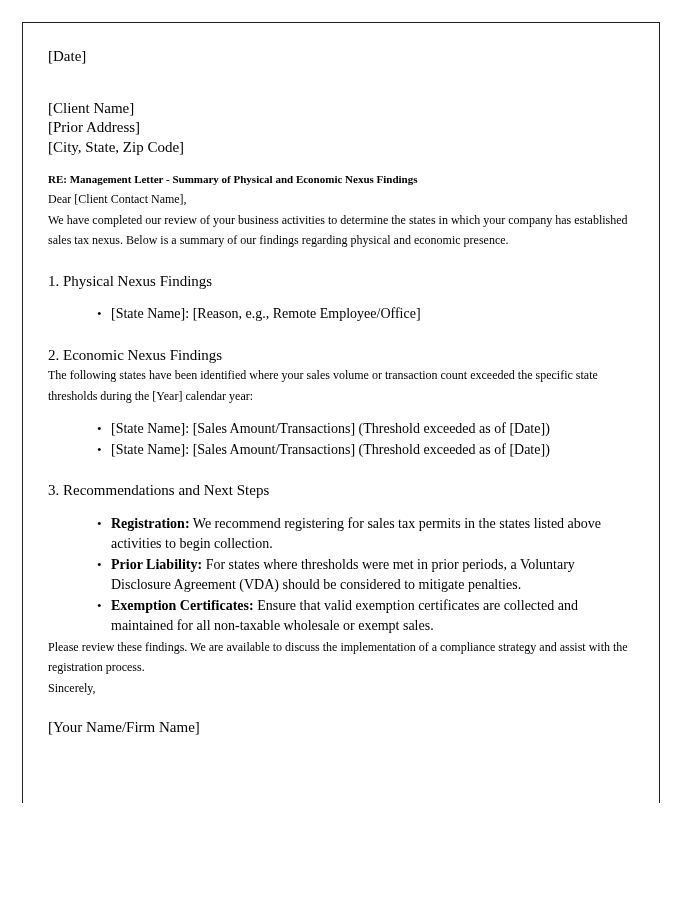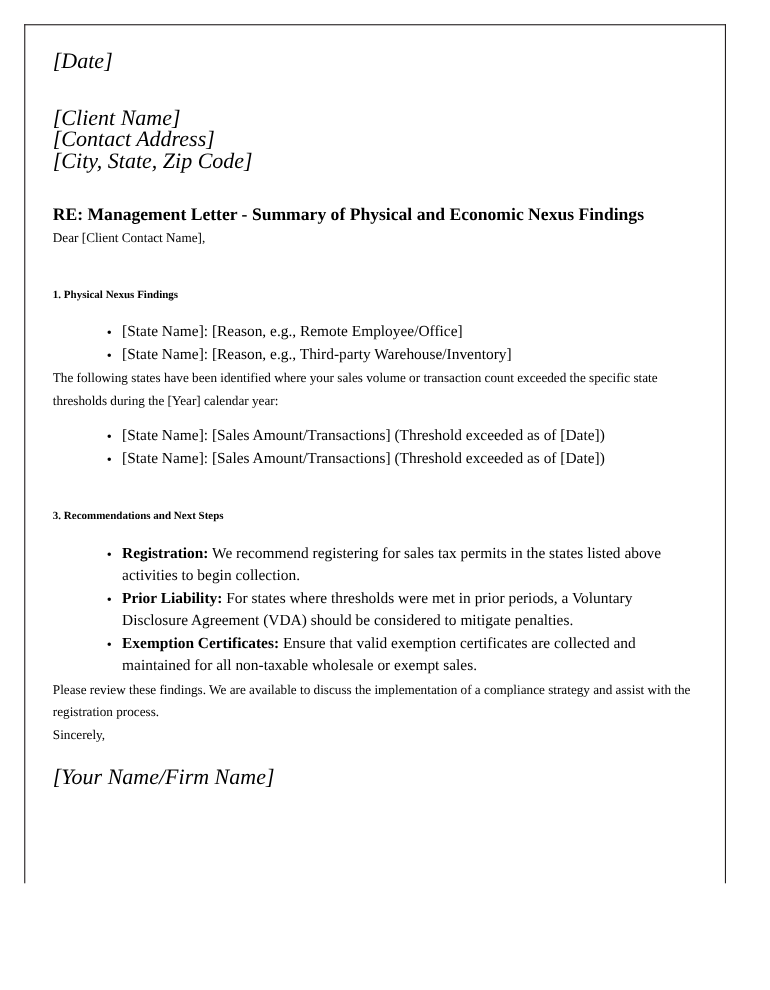--- a/index.html
+++ b/index.html
@@ -29,50 +29,49 @@
     border-bottom: none;
     overflow: hidden;
   }
   .page-inner {
     position: absolute;
     left: 25px;
     top: 24px;
     width: 580px;
   }
   .ln {
-    font-size: 20px;
+    font-size: 15px;
     line-height: 19.5px;
     white-space: pre;
-    font-style: italic;
   }
   p.para {
     margin: 0;
     font-size: 12px;
     line-height: 20.5px;
     text-align: left;
   }
   .addr-block {
     margin-top: 32px;
   }
   .re-line {
-    margin-top: 29px;
+    margin-top: 12px;
     font-weight: bold;
-    font-size: 16px;
+    font-size: 11px;
     line-height: 20px;
   }
   .salutation {
     margin-top: 20px;
   }
   .gap-para {
     margin-top: 20px;
   }
   .sec-head {
-    margin-top: 32px;
-    font-weight: bold;
-    font-size: 10px;
+    margin-top: 20px;
+    font-weight: normal;
+    font-size: 15px;
     line-height: 20.5px;
   }
   ul.bul {
     margin: 13px 0 0 0;
     padding: 0 0 0 49px;
     list-style: none;
   }
   ul.bul li {
     position: relative;
     font-size: 14px;
@@ -103,35 +102,36 @@
 </head>
 <body>
 
 <div class="page-frame">
   <div class="page-inner">
 
     <div class="ln">[Date]</div>
 
     <div class="addr-block">
       <div class="ln">[Client Name]</div>
-      <div class="ln">[Contact Address]</div>
+      <div class="ln">[Prior Address]</div>
       <div class="ln">[City, State, Zip Code]</div>
     </div>
 
     <div class="re-line">RE: Management Letter - Summary of Physical and Economic Nexus Findings</div>
 
     <p class="para salutation">Dear [Client Contact Name],</p>
 
+    <p class="para gap-para">We have completed our review of your business activities to determine the states in which your company has established sales tax nexus. Below is a summary of our findings regarding physical and economic presence.</p>
 
     <div class="sec-head">1. Physical Nexus Findings</div>
     <ul class="bul">
       <li><span>[State Name]: [Reason, e.g., Remote Employee/Office]</span></li>
-      <li><span>[State Name]: [Reason, e.g., Third-party Warehouse/Inventory]</span></li>
     </ul>
 
+    <div class="sec-head">2. Economic Nexus Findings</div>
     <p class="para">The following states have been identified where your sales volume or transaction count exceeded the specific state thresholds during the [Year] calendar year:</p>
     <ul class="bul">
       <li><span>[State Name]: [Sales Amount/Transactions] (Threshold exceeded as of [Date])</span></li>
       <li><span>[State Name]: [Sales Amount/Transactions] (Threshold exceeded as of [Date])</span></li>
     </ul>
 
     <div class="sec-head">3. Recommendations and Next Steps</div>
     <ul class="bul">
       <li><span class="lead">Registration:</span><span> We recommend registering for sales tax permits in the states listed above activities to begin collection.</span></li>
       <li><span class="lead">Prior Liability:</span><span> For states where thresholds were met in prior periods, a Voluntary Disclosure Agreement (VDA) should be considered to mitigate penalties.</span></li>

